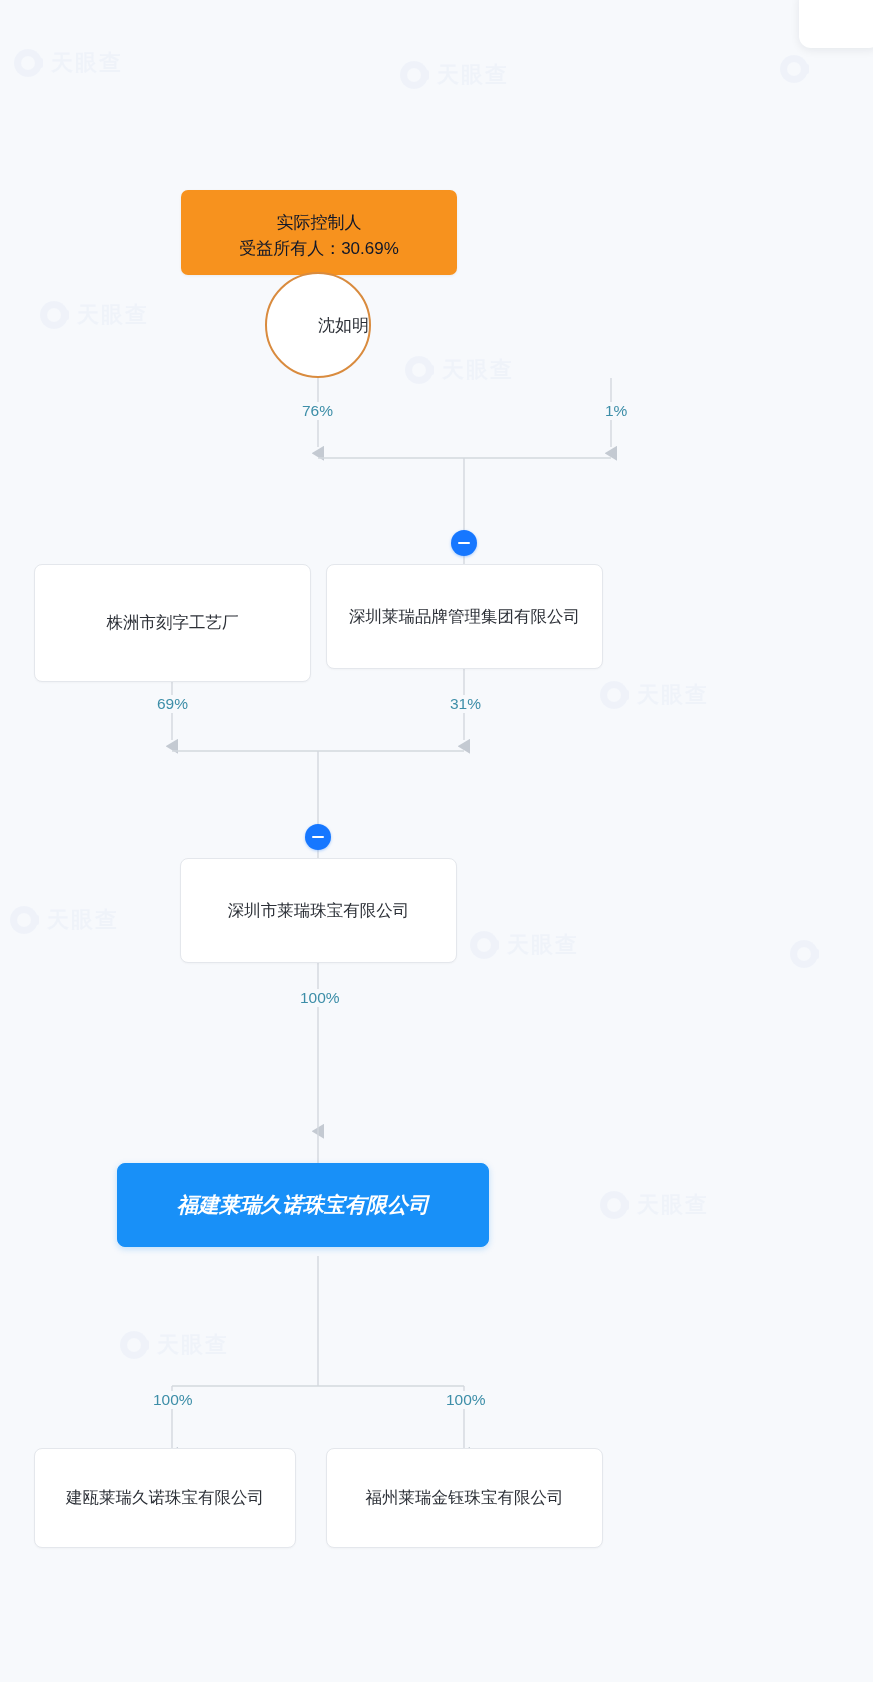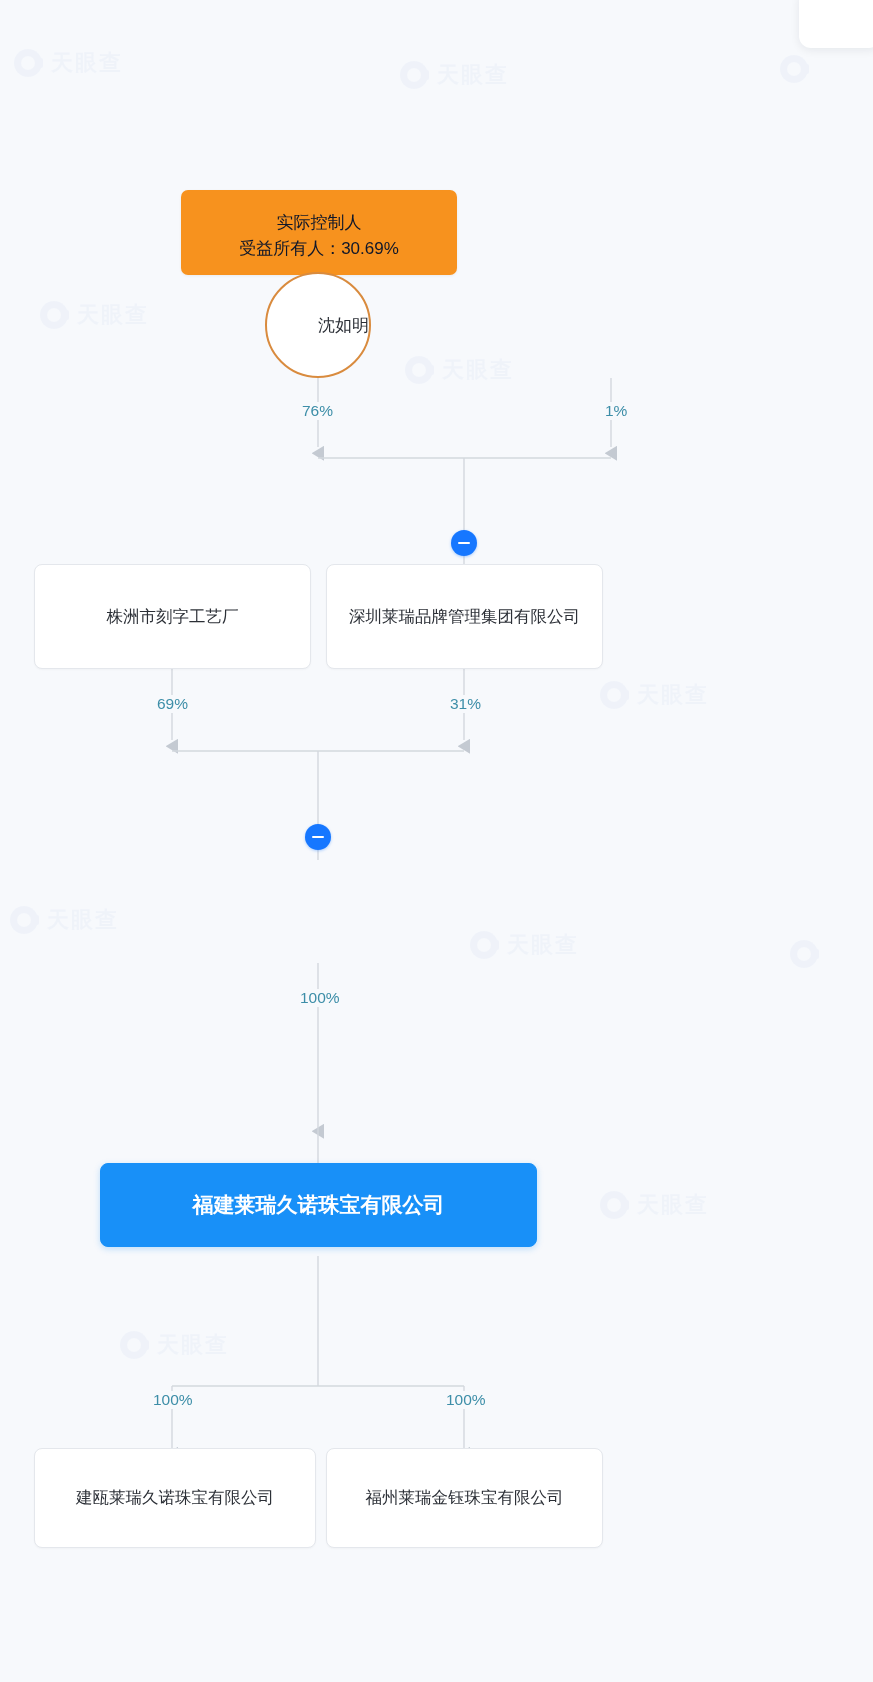--- a/index.html
+++ b/index.html
@@ -197,33 +197,36 @@
   <div class="pct" style="left:148px;top:1391px;">100%</div>
   <div class="pct" style="left:441px;top:1391px;">100%</div>
 
   <div class="toggle" style="left:451px;top:530px;">
     <span class="bar"></span>
   </div>
   <div class="toggle" style="left:305px;top:824px;">
     <span class="bar"></span>
   </div>
 
-  <div class="node company" style="left:34px;top:564px;width:277px;height:105px;">
+  <div class="node company" style="left:34px;top:564px;width:277px;height:118px;">
     <span>株洲市刻字工艺厂</span>
   </div>
   <div class="node company" style="left:326px;top:564px;width:277px;height:105px;">
     <span>深圳莱瑞品牌管理集团有限公司</span>
   </div>
 
-
-  <div class="node company highlight" style="left:100px;top:1163px;width:437px;height:84px;">
+  <div class="node company" style="left:180px;top:858px;width:277px;height:105px;">
+    <span>深圳市莱瑞珠宝有限公司</span>
+  </div>
+
+  <div class="node company highlight" style="left:117px;top:1163px;width:372px;height:84px;font-style:italic;">
     <span>福建莱瑞久诺珠宝有限公司</span>
   </div>
 
-  <div class="node company" style="left:34px;top:1448px;width:282px;height:100px;">
+  <div class="node company" style="left:34px;top:1448px;width:262px;height:100px;">
     <span>建瓯莱瑞久诺珠宝有限公司</span>
   </div>
   <div class="node company" style="left:326px;top:1448px;width:277px;height:100px;">
     <span>福州莱瑞金钰珠宝有限公司</span>
   </div>
 
   <div id="corner-panel"></div>
 </div>
 
 </body></html>

